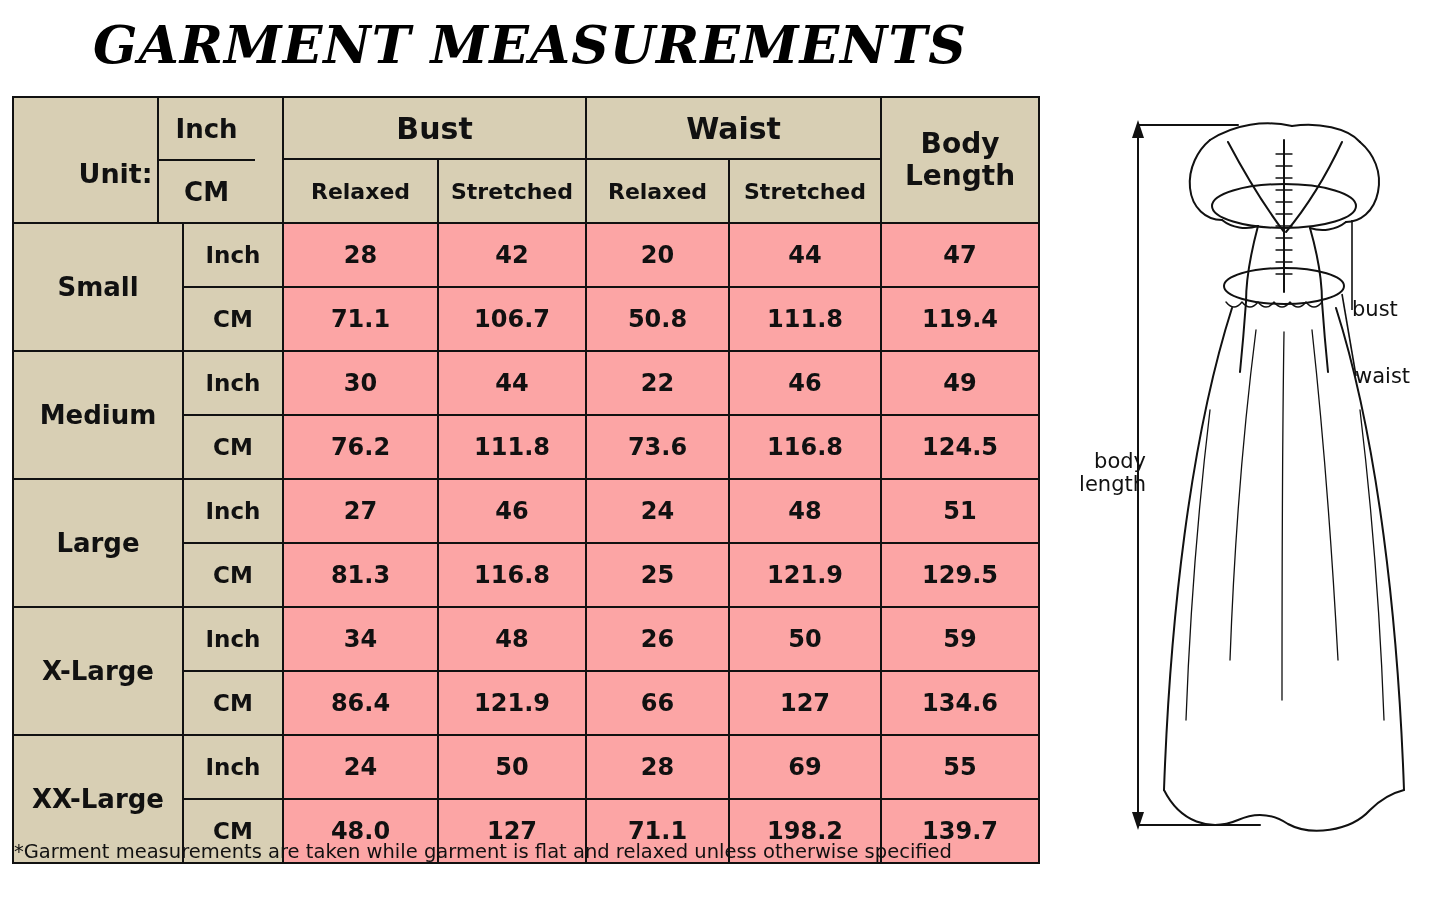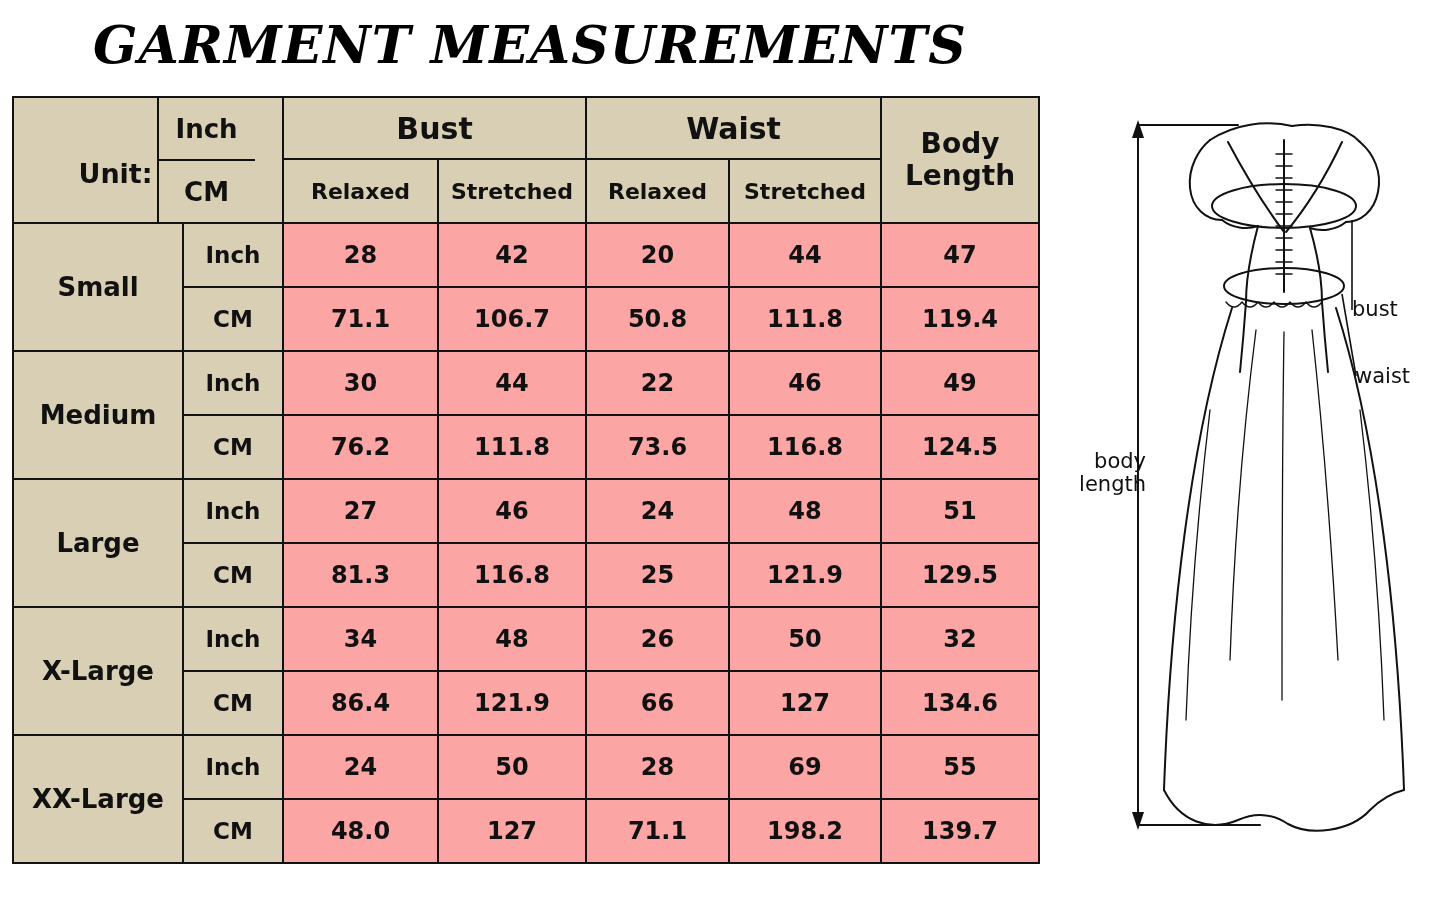--- a/index.html
+++ b/index.html
@@ -235,21 +235,21 @@
           <td class="white value">129.5</td>
         </tr>
 
         <tr>
           <td class="beige size-name" rowspan="2">X-Large</td>
           <td class="beige unit-name">Inch</td>
           <td class="white value">34</td>
           <td class="white value">48</td>
           <td class="white value">26</td>
           <td class="white value">50</td>
-          <td class="white value">32</td>
+          <td class="white value">59</td>
         </tr>
         <tr>
           <td class="beige unit-name">CM</td>
           <td class="white value">86.4</td>
           <td class="white value">121.9</td>
           <td class="white value">66</td>
           <td class="white value">127</td>
           <td class="white value">134.6</td>
         </tr>
 
@@ -267,20 +267,21 @@
           <td class="white value">48.0</td>
           <td class="white value">127</td>
           <td class="white value">71.1</td>
           <td class="white value">198.2</td>
           <td class="white value">139.7</td>
         </tr>
       </tbody>
     </table>
   </div>
 
+  <div class="footnote">*Garment measurements are taken while garment is flat and relaxed unless otherwise specified</div>
 
   <div class="figure">
     <svg width="385" height="790" viewBox="0 0 385 790">
       <g fill="none" stroke="#111111" stroke-width="2" stroke-linejoin="round" stroke-linecap="round">
 
         <line x1="78" y1="45" x2="78" y2="745" stroke-width="2"></line>
         <polygon points="78,40 72,58 84,58" fill="#111111" stroke="none"></polygon>
         <polygon points="78,750 72,732 84,732" fill="#111111" stroke="none"></polygon>
         <line x1="78" y1="45" x2="178" y2="45" stroke-width="2"></line>
         <line x1="78" y1="745" x2="200" y2="745" stroke-width="2"></line>

